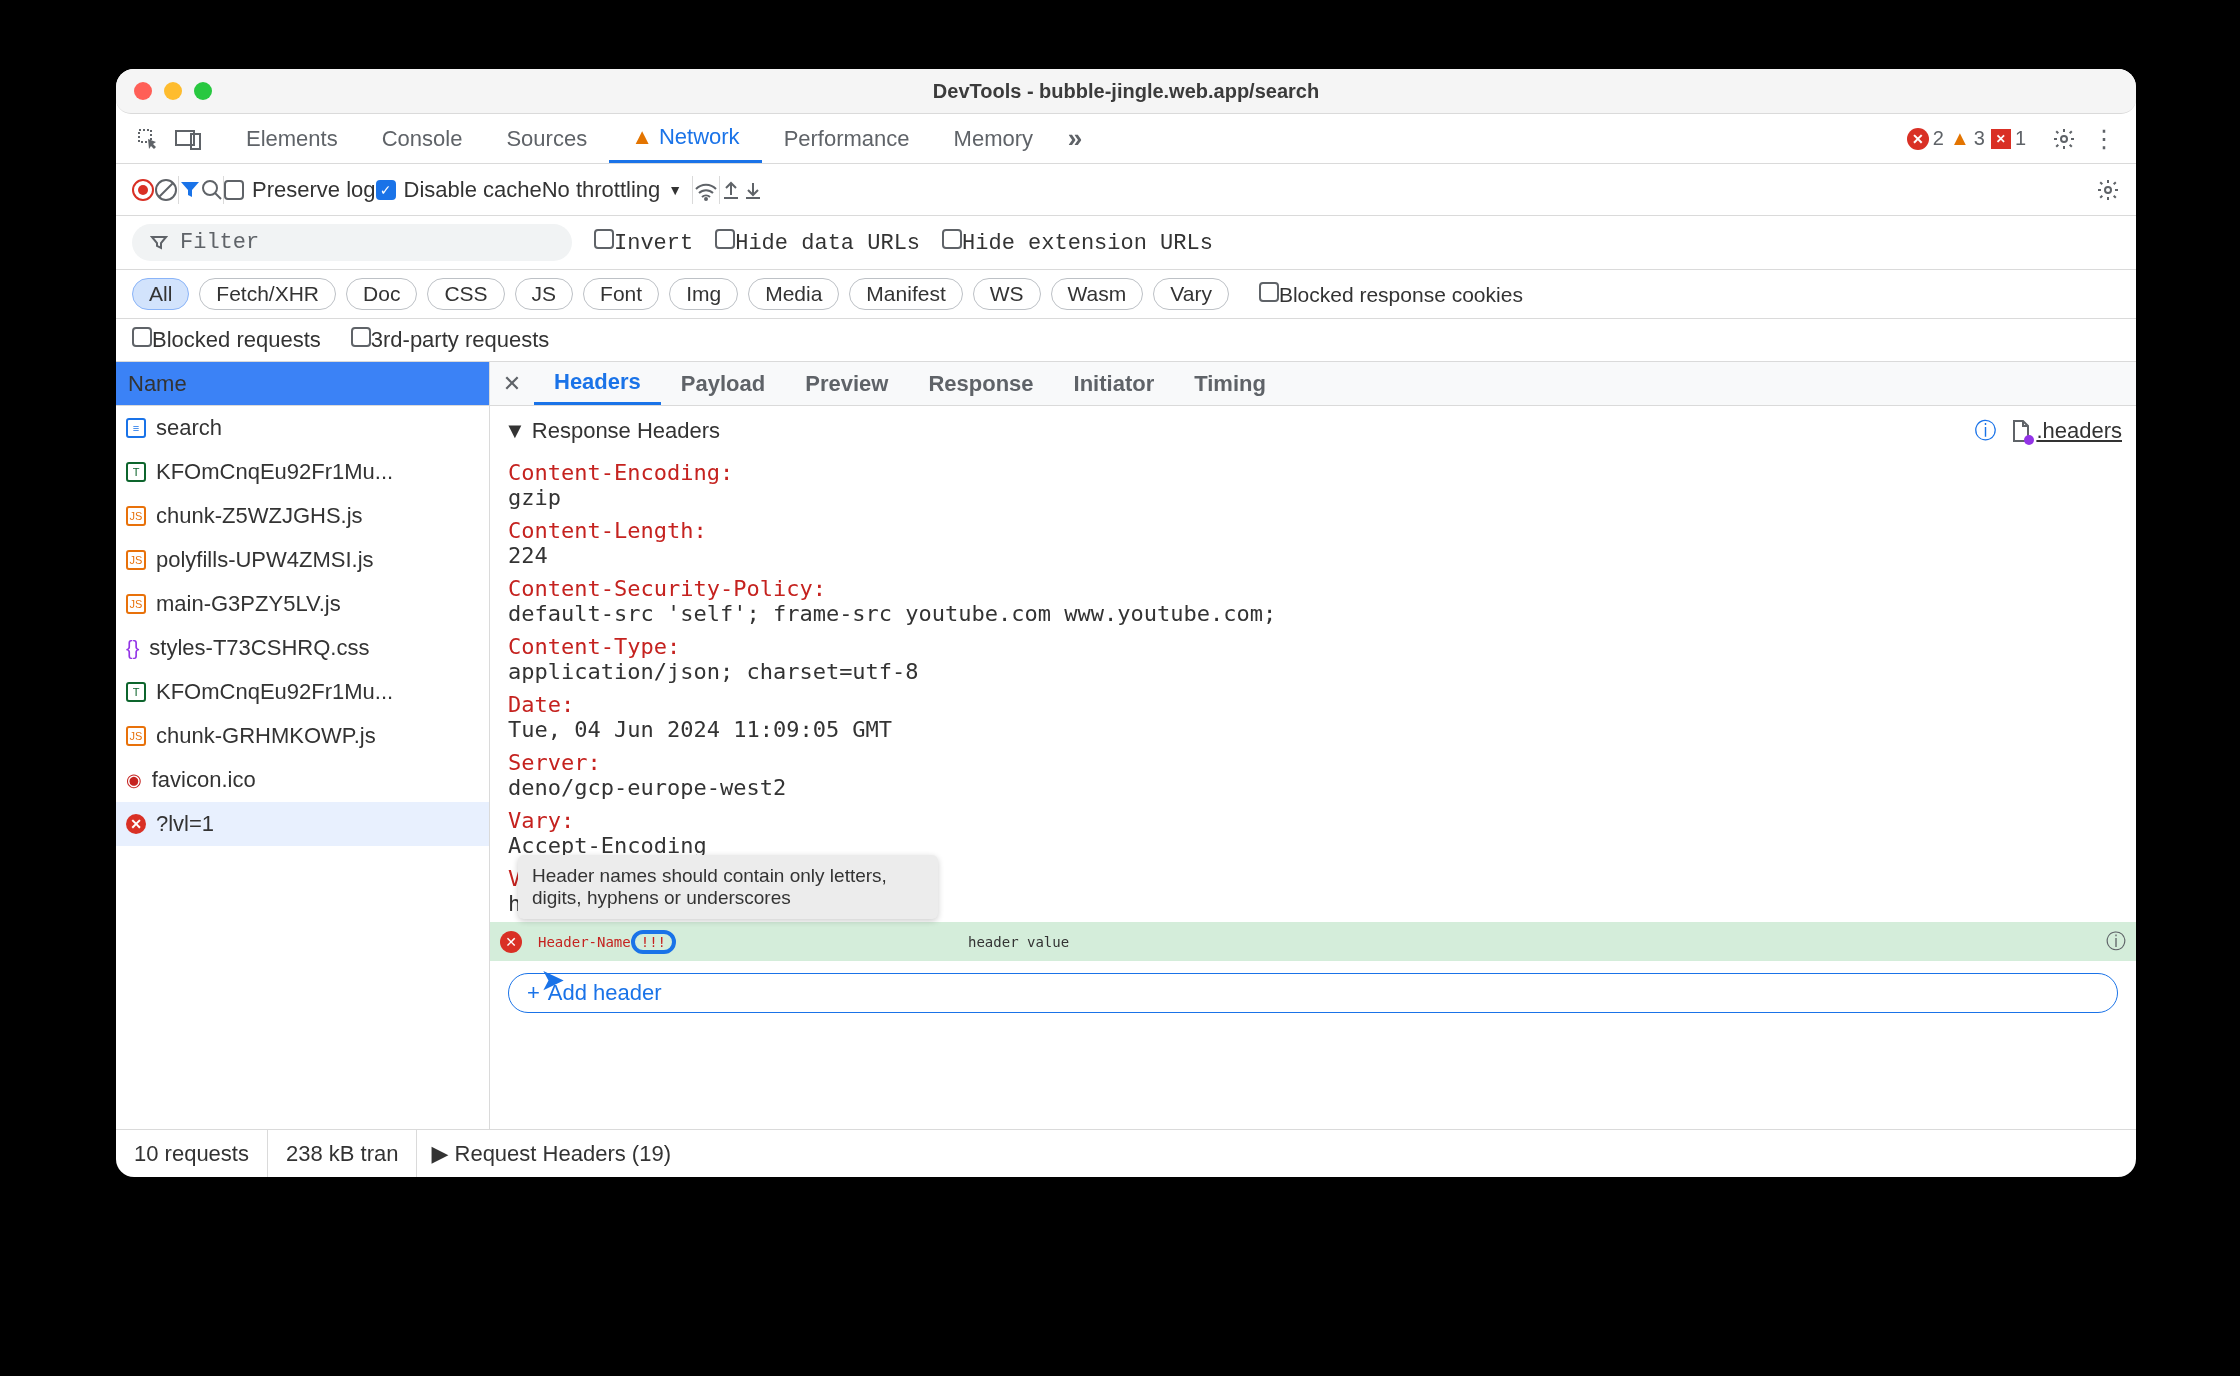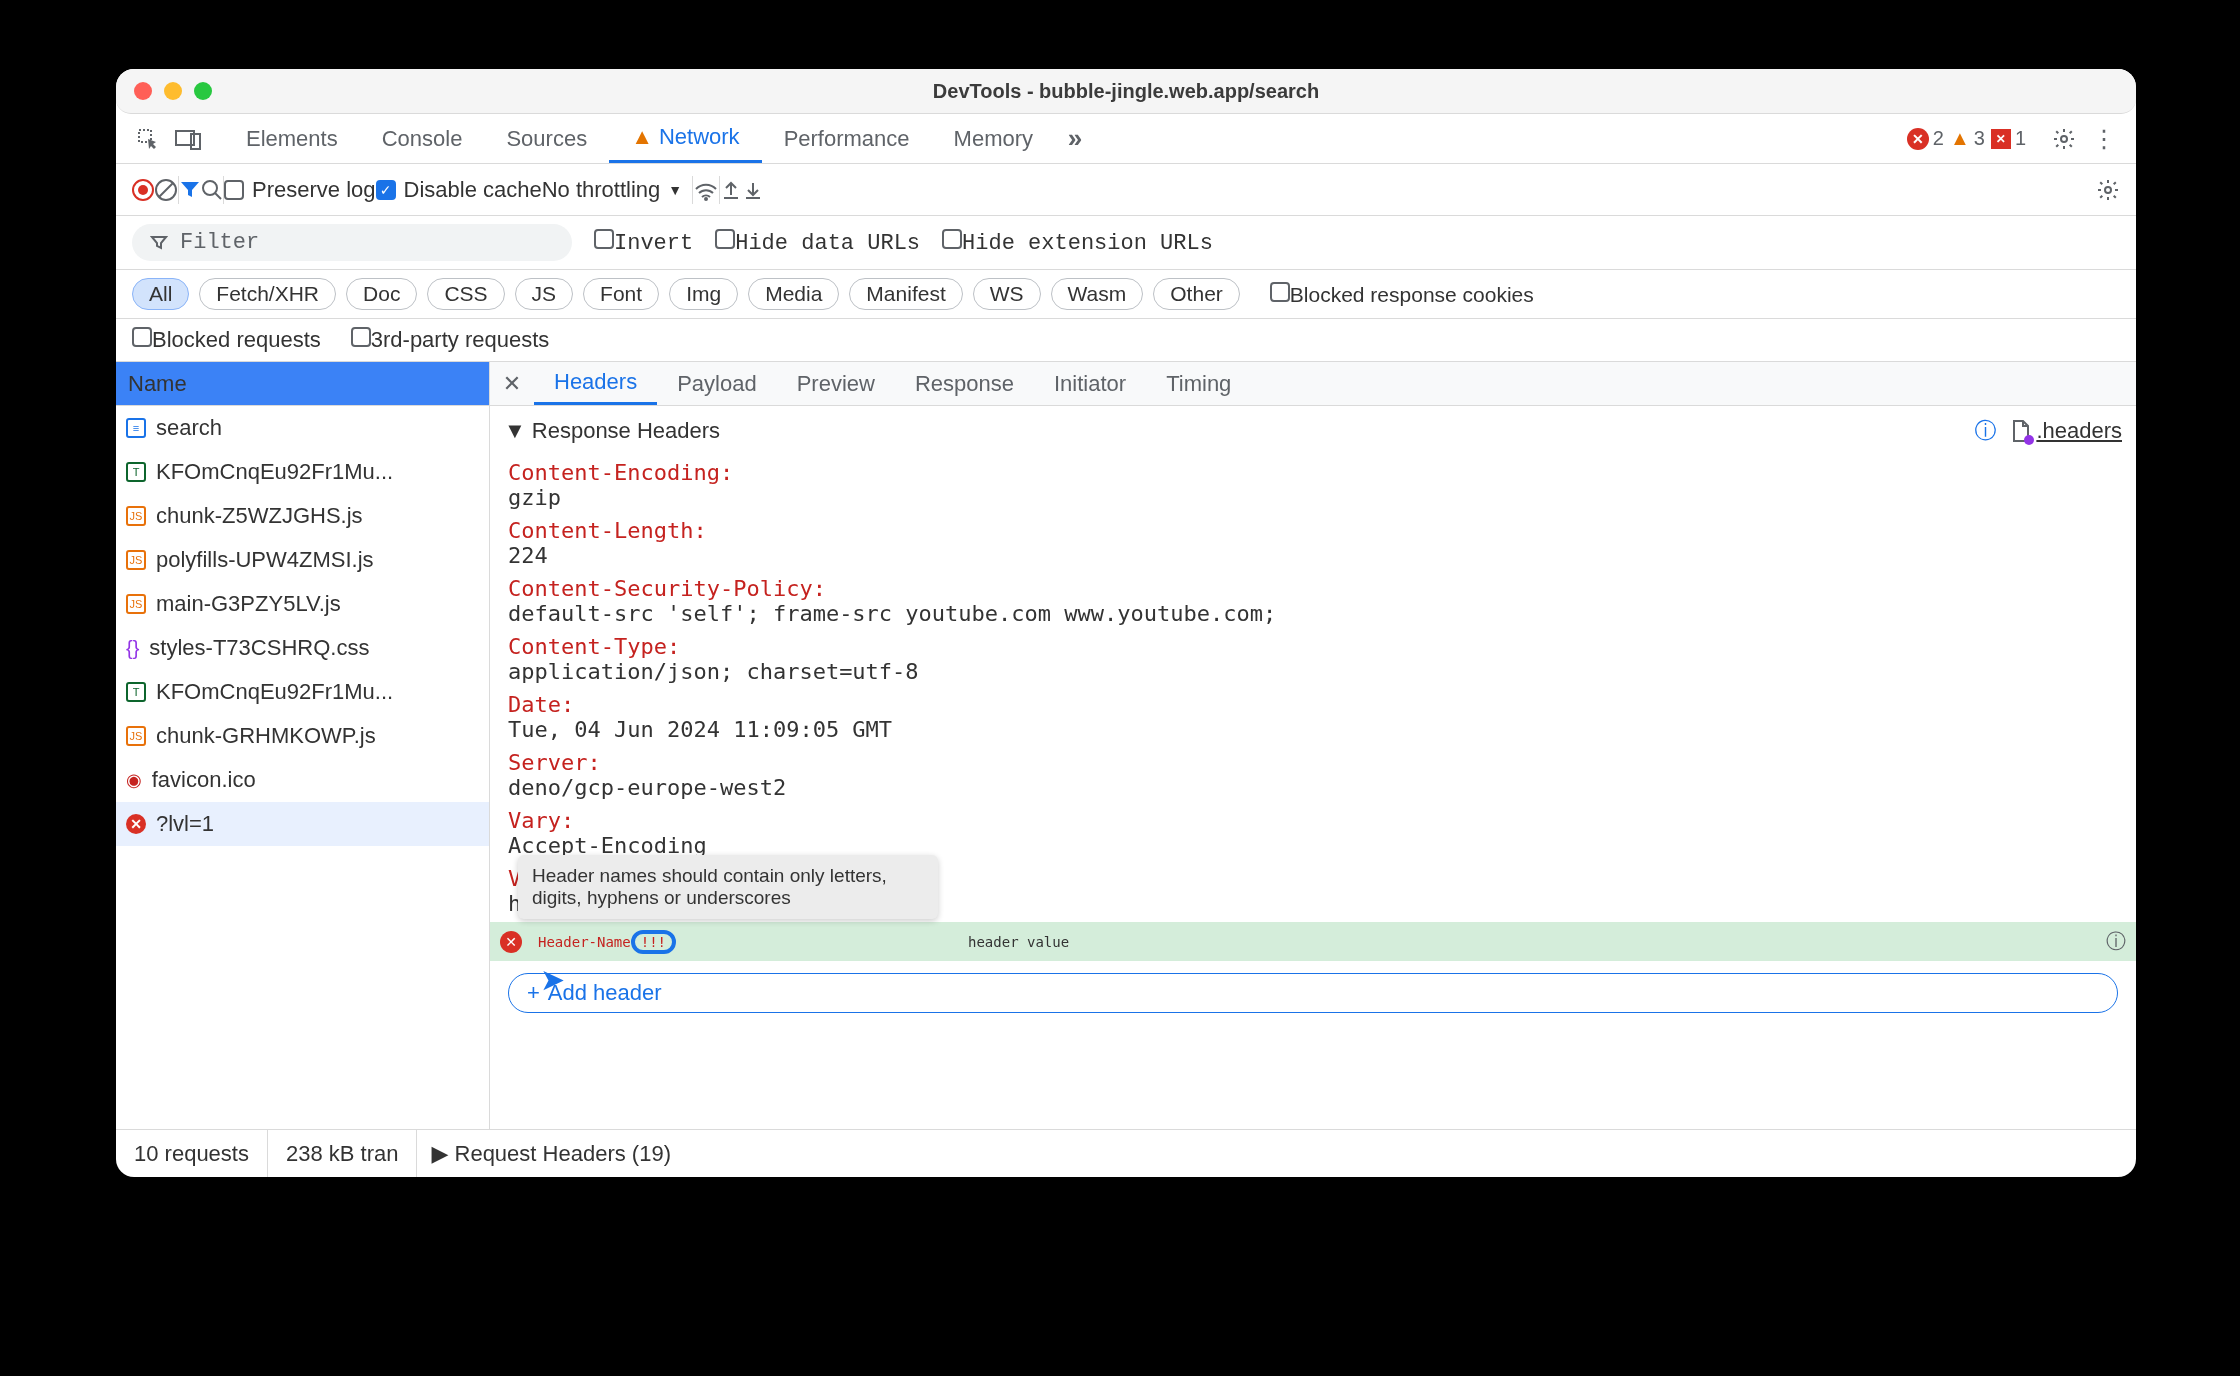--- a/index.html
+++ b/index.html
@@ -40,21 +40,21 @@
 .left .row { padding: 6px 10px; display: flex; align-items: center; gap: 10px; cursor: pointer; white-space: nowrap; overflow: hidden; text-overflow: ellipsis; height: 44px; }
 .left .row.sel { background: #e8f0fe; }
 .ficon { width: 20px; height: 20px; border: 2px solid; border-radius: 3px; display: inline-flex; align-items: center; justify-content: center; font-size: 11px; flex-shrink: 0; }
 .ic-doc { border-color: #1a73e8; color: #1a73e8; }
 .ic-js { border-color: #e8710a; color: #e8710a; }
 .ic-css { color: #9334e6; border: none; font-size: 20px; }
 .ic-img { color: #c5221f; border: none; font-size: 18px; }
 .right { flex: 1; display: flex; flex-direction: column; overflow: hidden; position: relative; }
 .dtabs { height: 44px; display: flex; align-items: center; border-bottom: 1px solid #dadada; font-size: 22px; color: #5f6368; background: #f8f9fa; }
 .dtabs .close { width: 44px; display:flex; justify-content:center; cursor:pointer; }
-.dtabs .dt { padding: 0 20px; height: 100%; display: inline-flex; align-items: center; cursor: pointer; }
+.dtabs .dt { padding: 0 20px; height: 100%; display: inline-flex; align-items: center; cursor: pointer; font-weight: bold; }
 .dtabs .dt.active { color: #1a73e8; border-bottom: 3px solid #1a73e8; }
 .rh { padding: 10px 14px; display: flex; align-items: center; font-size: 22px; }
 .rh .disc { margin-right: 6px; }
 .rh .spacer { flex:1; }
 .rh .link { text-decoration: underline; }
 .headers { padding: 0 18px; font-family: ui-monospace, Menlo, monospace; font-size: 22px; }
 .hrow { display: flex; padding: 4px 0; flex-direction: column; }
 .hname { color: #c5221f; width: 460px; flex-shrink: 0; }
 .hval { color: #333; }
 .newhdr { background: #d4edda; display: flex; align-items: center; padding: 6px 10px; margin: 2px -18px 8px; position: relative; }
@@ -210,21 +210,21 @@
     <span class="pill">Fetch/XHR</span>
     <span class="pill">Doc</span>
     <span class="pill">CSS</span>
     <span class="pill">JS</span>
     <span class="pill">Font</span>
     <span class="pill">Img</span>
     <span class="pill">Media</span>
     <span class="pill">Manifest</span>
     <span class="pill">WS</span>
     <span class="pill">Wasm</span>
-    <span class="pill">Other</span>
+    <span class="pill">Vary</span>
     <label class="chk" style="margin-left:20px"><span class="chkbox"></span><span>Blocked response cookies</span></label>
   </div>
 
   <div class="chkrow">
     <label class="chk"><span class="chkbox"></span><span>Blocked requests</span></label>
     <label class="chk"><span class="chkbox"></span><span>3rd-party requests</span></label>
   </div>
 
   <div class="body">
     <div class="left">

